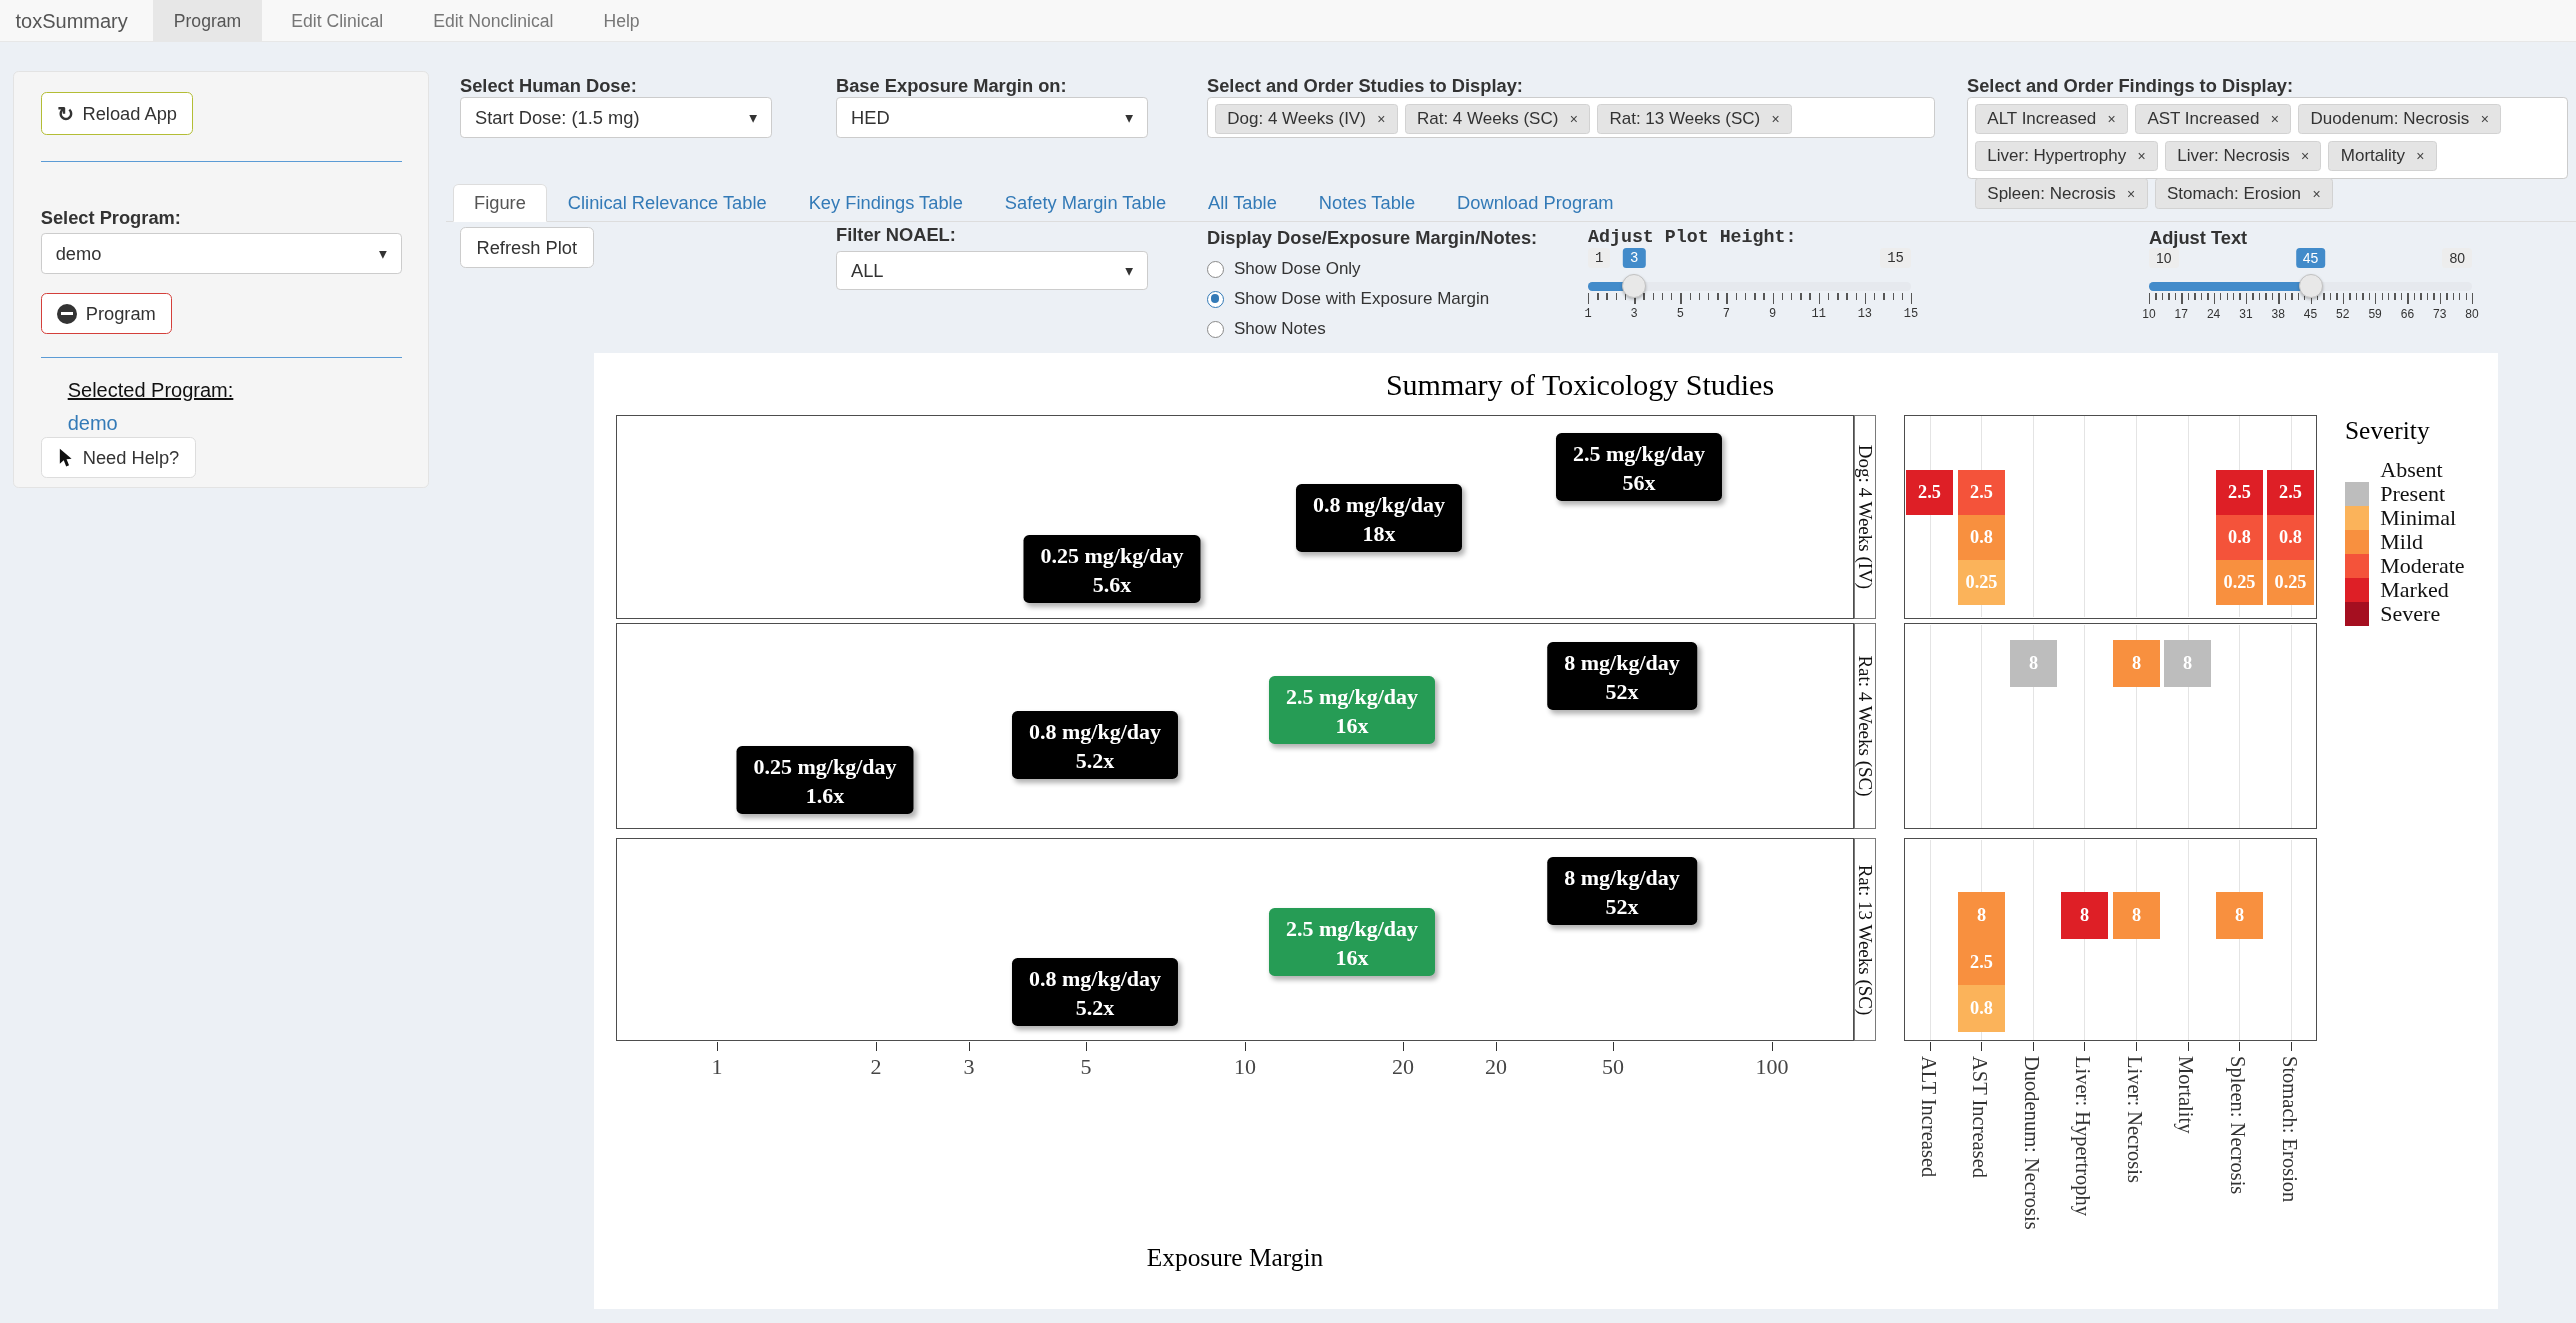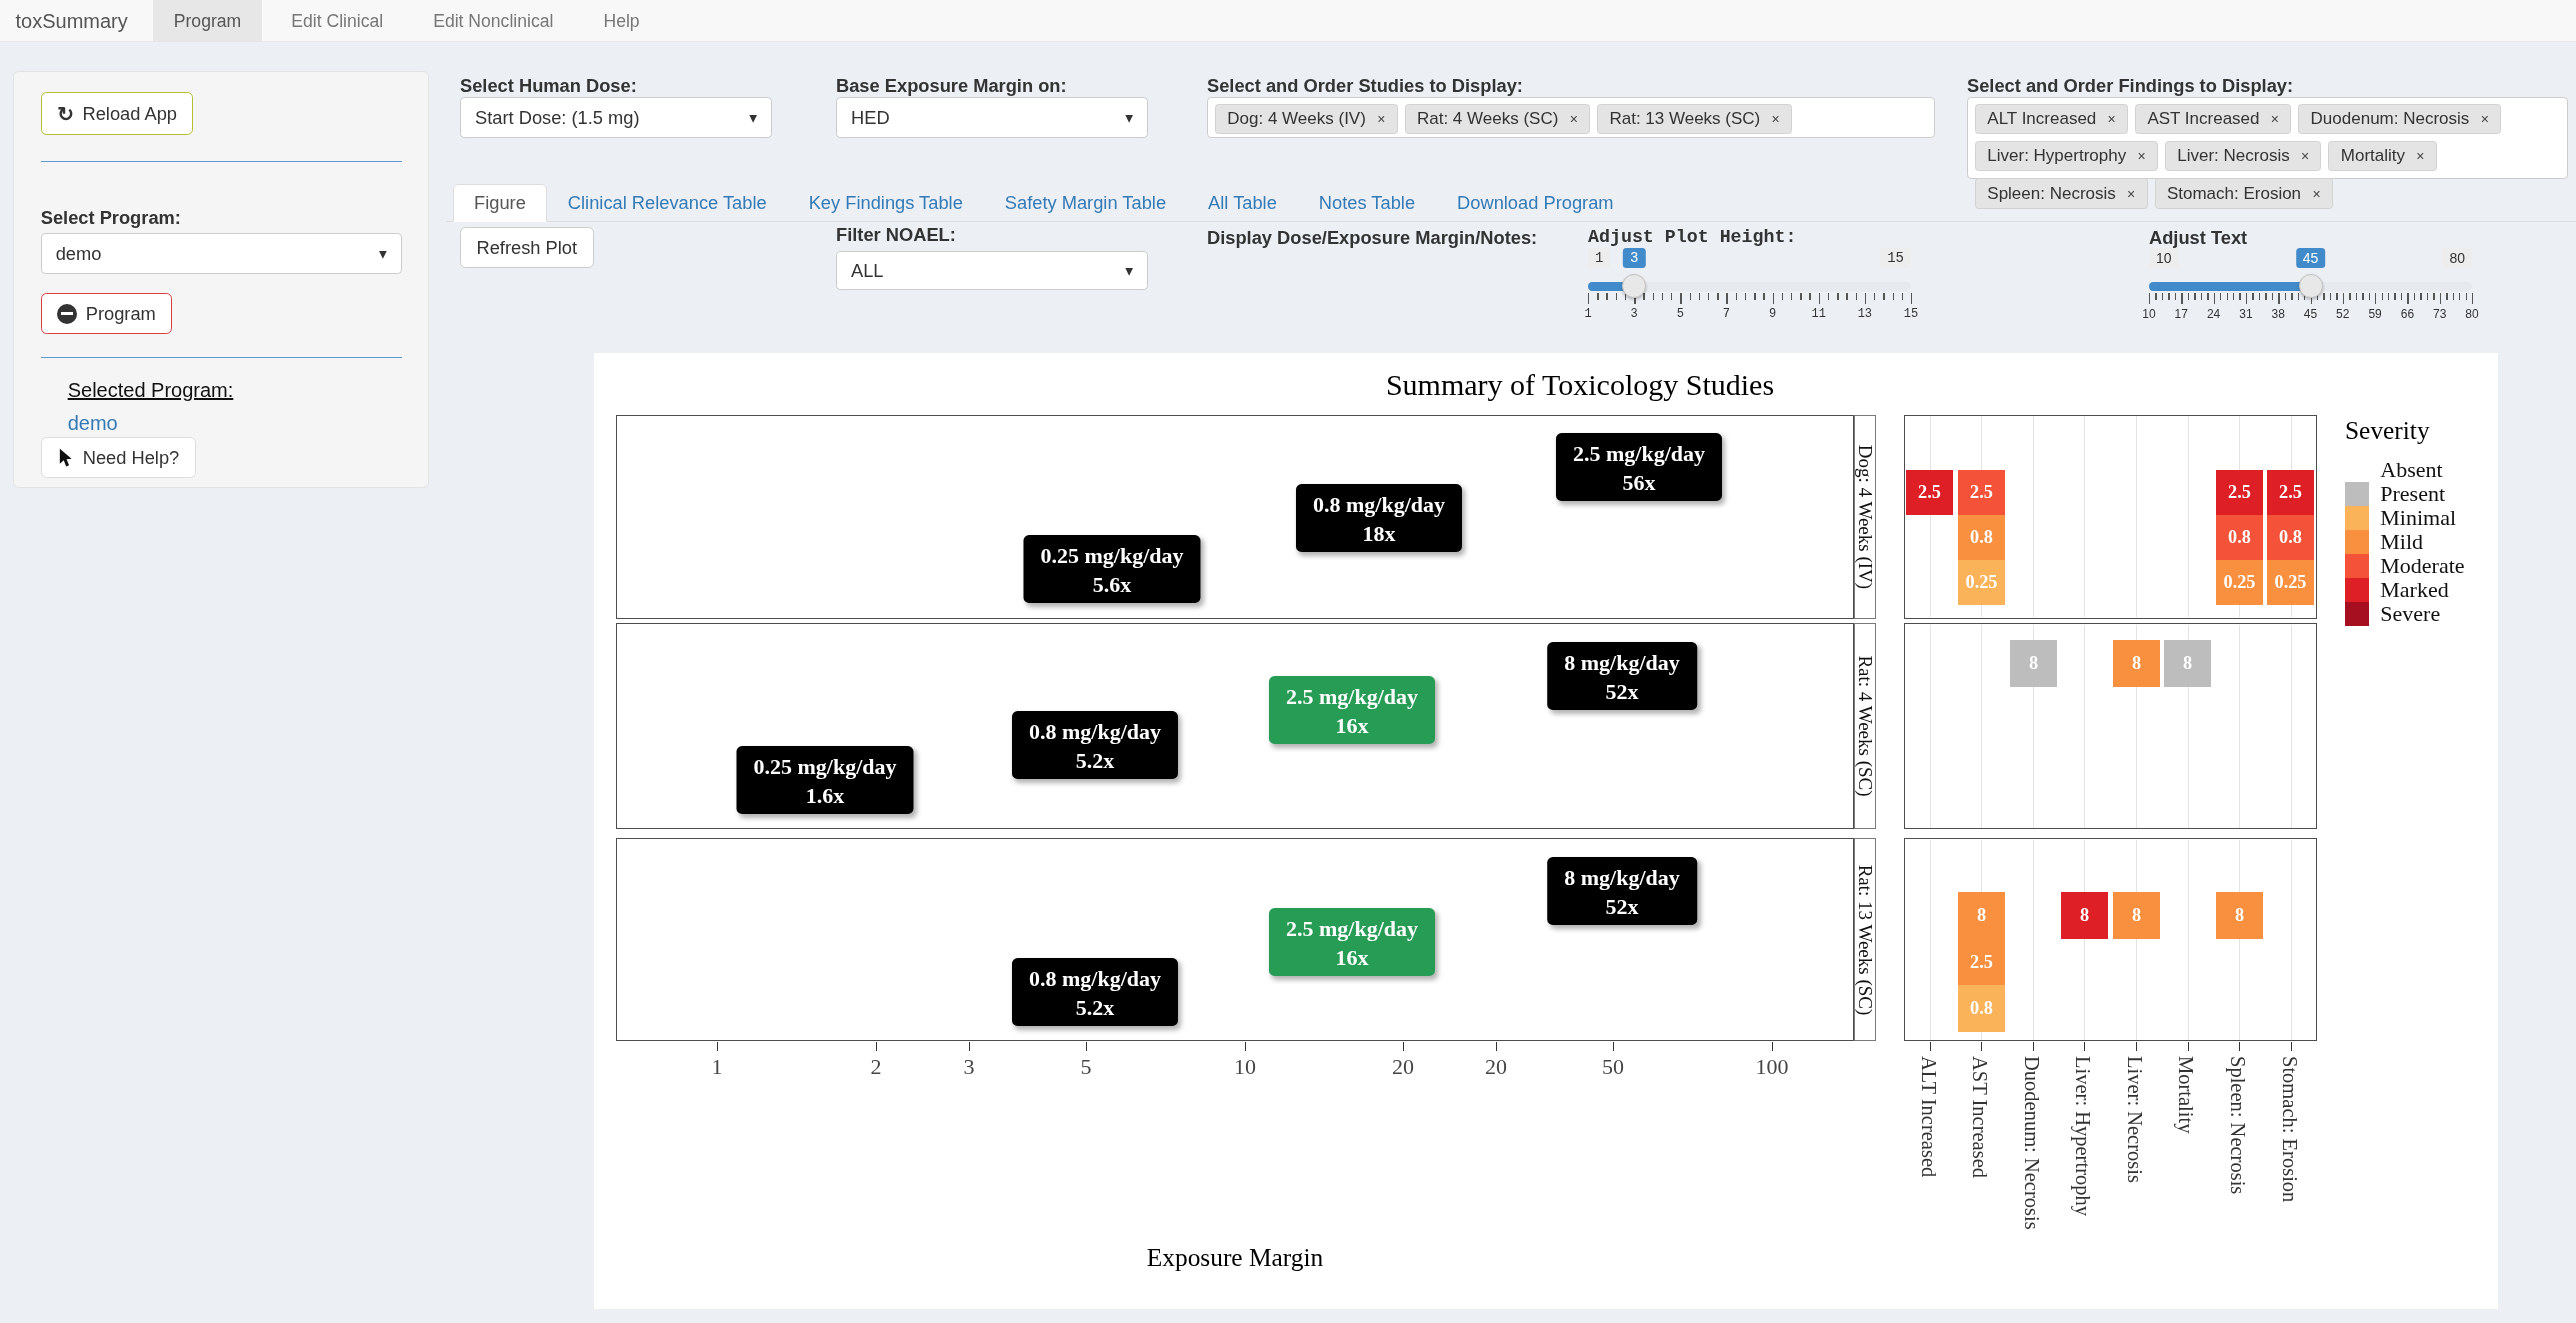--- a/index.html
+++ b/index.html
@@ -208,20 +208,34 @@
 </button>
 
 <div class="lbl noael-label">Filter NOAEL:</div>
 <div class="selectbox noael-select">
   <span>ALL</span>
   <span class="caret">▾</span>
 </div>
 
 <div class="radio-group">
   <div class="lbl">Display Dose/Exposure Margin/Notes:</div>
+  <div id="radio-rows">
+      <div class="radio-row">
+        <span class="radio-circle"></span>
+        <span class="radio-text">Show Dose Only</span>
+      </div>
+      <div class="radio-row">
+        <span class="radio-circle checked"></span>
+        <span class="radio-text">Show Dose with Exposure Margin</span>
+      </div>
+      <div class="radio-row">
+        <span class="radio-circle"></span>
+        <span class="radio-text">Show Notes</span>
+      </div>
+    </div>
 </div>
 
 <div class="slider" id="slider-plot-height" style="left:1588px; top:227px; width:323px; height:99px;font-family:Liberation Mono, monospace;">
     <div class="lbl s-label">Adjust Plot Height:</div>
     <span class="s-badge" style="left: 0px;">1</span>
     <span class="s-badge" style="right: 0px;">15</span>
     <span class="s-badge value" style="left: calc(14.2857%); transform: translateX(-50%);">3</span>
     <div class="s-track"></div>
     <div class="s-fill" style="width: 14.2857%;"></div>
     <div class="s-handle" style="left: calc(14.2857%); transform: translateX(-50%);"></div>

